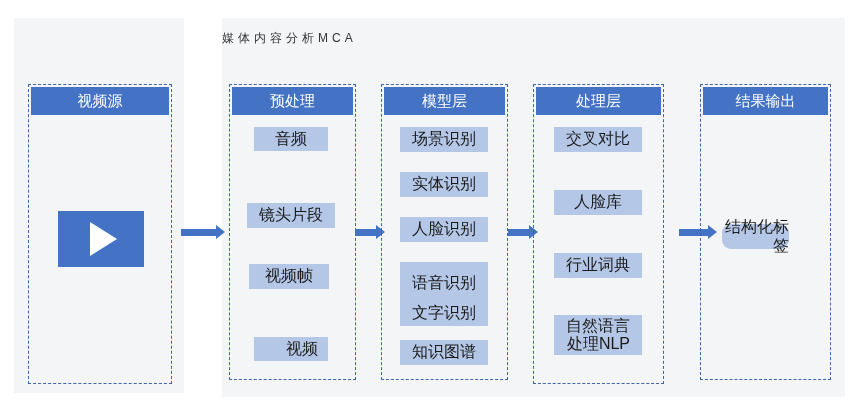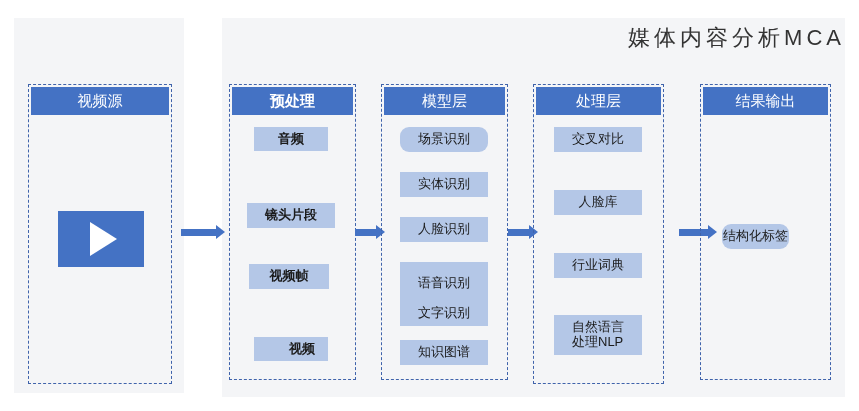--- a/index.html
+++ b/index.html
@@ -32,22 +32,22 @@
   .panel-right { left: 222px; top: 18px; width: 623px; height: 379px; }
 
   
   .mca-title {
     position: absolute;
     left: 222px;
     top: 18px;
     width: 623px;
     height: 40px;
     line-height: 40px;
-    text-align: right;
-    font-size: 22px;
+    text-align: left;
+    font-size: 12px;
     letter-spacing: 4px;
     color: #333333;
     white-space: nowrap;
   }
 
   
   .col {
     position: absolute;
     border: 1px dashed #3f63ab;
     box-sizing: border-box;
@@ -67,22 +67,22 @@
     line-height: 28px;
     text-align: center;
     white-space: nowrap;
   }
 
   
   .chip {
     position: absolute;
     background: #b4c7e7;
     color: #1b1b1b;
-    font-size: 13px;
-    text-align: left;
+    font-size: 16px;
+    text-align: right;
     display: flex;
     align-items: center;
     justify-content: center;
     line-height: 1.15;
     box-sizing: border-box;
     white-space: pre-line;
   }
 
   
   .arrow {
@@ -136,36 +136,36 @@
     <div class="play-block" style="left:29px; top:126px; width:86px; height:56px;">
       <div class="play-tri"></div>
     </div>
   </div>
 
   <div class="arrow" style="left:181px; top:225px; width:44px;">
     <div class="shaft" style="width:35px;"></div>
     <div class="head" style="left:35px;"></div>
   </div>
 
-  <div class="col" style="left:229px; top:84px; width:127px; height:296px;font-weight:bold;">
+  <div class="col" style="left:229px; top:84px; width:127px; height:296px;">
     <div class="col-header">预处理</div>
     <div class="chip" style="left:24px; top:42px; width:74px; height:24px;">音频</div>
     <div class="chip" style="left:17px; top:118px; width:88px; height:25px;">镜头片段</div>
     <div class="chip" style="left:19px; top:179px; width:80px; height:25px;">视频帧</div>
     <div class="chip" style="left:24px; top:252px; width:74px; height:24px;padding-left:22px;">视频</div>
   </div>
 
   <div class="arrow" style="left:355px; top:225px; width:30px;">
     <div class="shaft" style="width:21px;"></div>
     <div class="head" style="left:21px;"></div>
   </div>
 
   <div class="col" style="left:381px; top:84px; width:127px; height:296px;">
     <div class="col-header">模型层</div>
-    <div class="chip" style="left:18px; top:42px; width:88px; height:25px;border-radius:9px;">场景识别</div>
+    <div class="chip" style="left:18px; top:42px; width:88px; height:25px;">场景识别</div>
     <div class="chip" style="left:18px; top:87px; width:88px; height:25px;">实体识别</div>
     <div class="chip" style="left:18px; top:132px; width:88px; height:25px;">人脸识别</div>
     <div class="chip" style="left:18px; top:177px; width:88px; height:42px;">语音识别</div>
     <div class="chip" style="left:18px; top:216px; width:88px; height:25px;">文字识别</div>
     <div class="chip" style="left:18px; top:255px; width:88px; height:25px;">知识图谱</div>
   </div>
 
   <div class="arrow" style="left:508px; top:225px; width:30px;">
     <div class="shaft" style="width:21px;"></div>
     <div class="head" style="left:21px;"></div>

